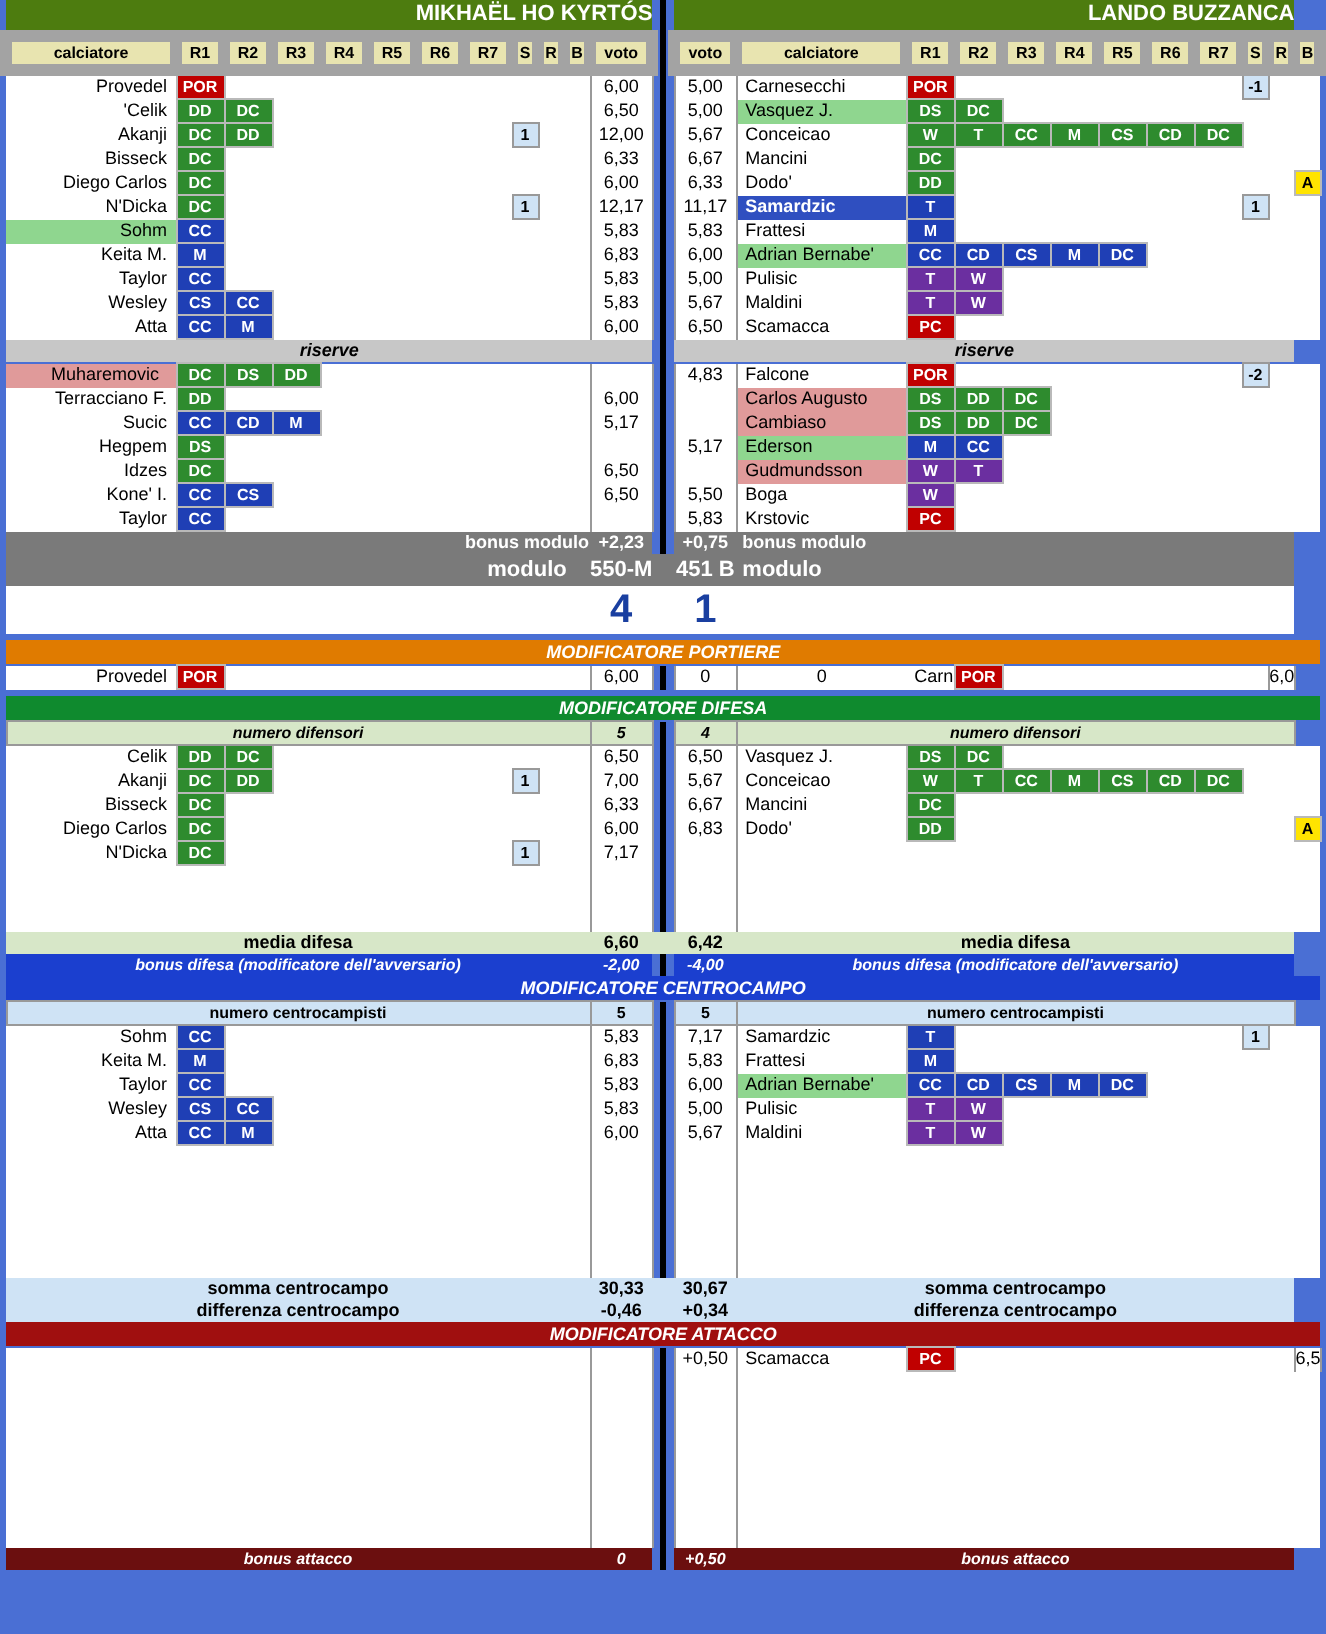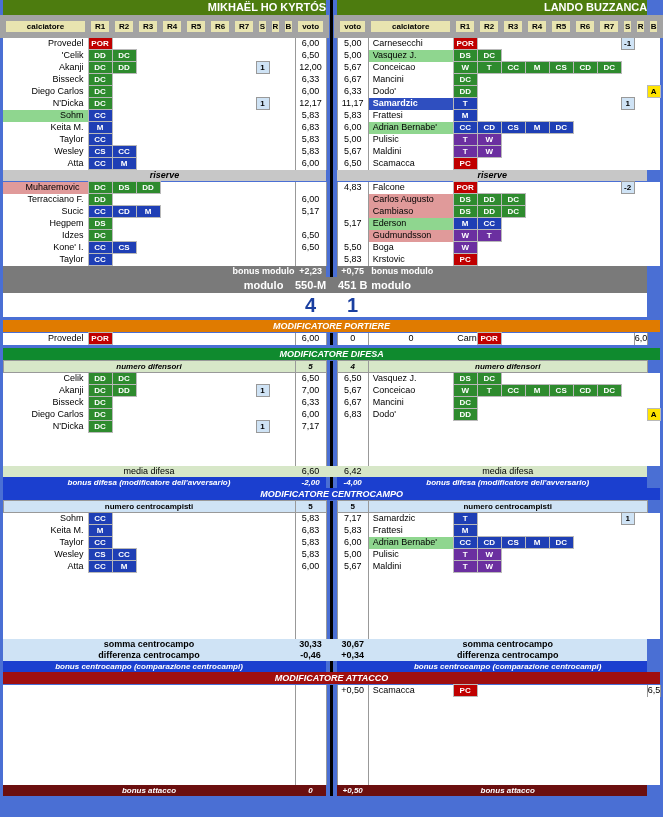--- a/index.html
+++ b/index.html
@@ -23,21 +23,21 @@
   .modname{background:#000;color:#fff;font-weight:bold;font-size:11px;text-align:center;}
   .fattore{background:#9e9e9e;color:#fff;font-style:italic;font-weight:bold;text-align:center;font-size:9px;}
   .score td{background:#fff;font-size:20px;font-weight:bold;text-align:center;height:24px;color:#1a3fa0;}
   .band{color:#fff;font-weight:bold;font-style:italic;text-align:center;font-size:9px;height:12px;line-height:12px;}
   .band-por{background:#e07b00;}
   .band-dif{background:#0f8a2e;}
   .band-cen{background:#1b3fcf;}
   .band-att{background:#a00f0f;}
   .subhdr{background:#d7e7c8;font-weight:bold;font-style:italic;text-align:center;font-size:8px;border:1px solid #999;}
   .subhdr2{background:#cfe3f5;font-weight:bold;text-align:center;font-size:8px;border:1px solid #999;}
-  .medrow td{background:#d7e7c8;font-weight:normal;text-align:center;font-size:9px;}
+  .medrow td{background:#d7e7c8;font-weight:bold;text-align:center;font-size:9px;}
   .bonusdif{background:#1b3fcf;color:#fff;font-style:italic;font-weight:bold;text-align:center;font-size:8px;}
   .sommarow td{background:#cfe3f5;font-weight:bold;text-align:center;font-size:9px;}
   .diffrow td{background:#cfe3f5;font-weight:bold;text-align:center;font-size:9px;}
   .bonuscen{background:#1b3fcf;color:#fff;font-style:italic;font-weight:bold;text-align:center;font-size:8px;}
   .bonusatt{background:#6b0f0f;color:#fff;font-style:italic;font-weight:bold;text-align:center;font-size:8px;}
   .empty{background:#fff;}
   .t-blue{background:#1f3fb5;}
   .t-green{background:#2e8b2e;}
   .t-purple{background:#6b2fa0;}
   .t-red{background:#c00000;}
@@ -1346,29 +1346,20 @@
     <tr class="diffrow">
       <td colspan="11">differenza centrocampo</td>
       <td>-0,46</td>
       <td class="gap"></td>
           <td class="ctr"></td>
           <td class="gap"></td>
       <td>+0,34</td>
       <td colspan="10">differenza centrocampo</td>
     </tr>
 
-    <tr>
-      <td class="bonuscen" colspan="11">bonus centrocampo (comparazione centrocampi)</td>
-      <td class="bonuscen"></td>
-      <td class="gap"></td>
-          <td class="ctr"></td>
-          <td class="gap"></td>
-      <td class="bonuscen"></td>
-      <td class="bonuscen" colspan="10">bonus centrocampo (comparazione centrocampi)</td>
-    </tr>
 
     <tr>
       <td class="band band-att" colspan="27">MODIFICATORE ATTACCO</td>
     </tr>
 
     </tbody>
       <tbody id="attacco-body">
         <tr>
           <td class="empty"></td>
           <td class="empty"></td>

